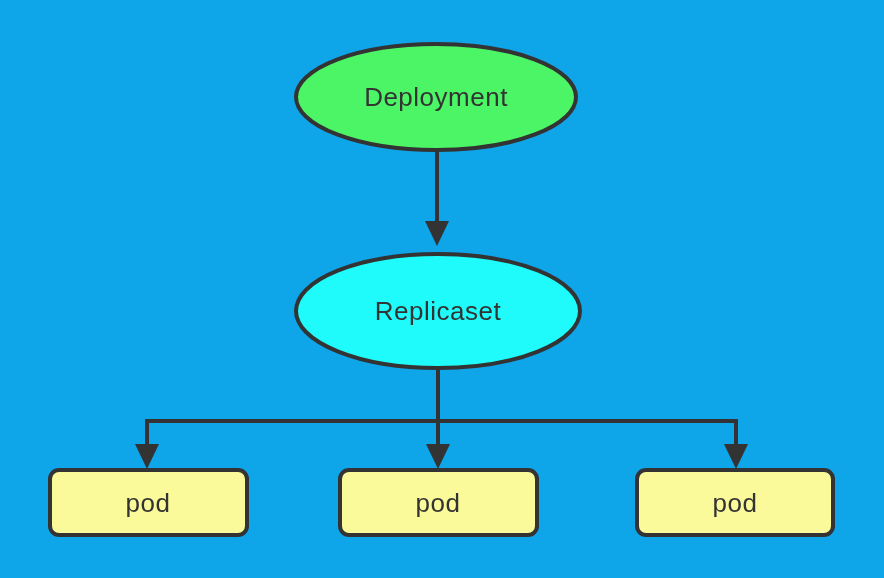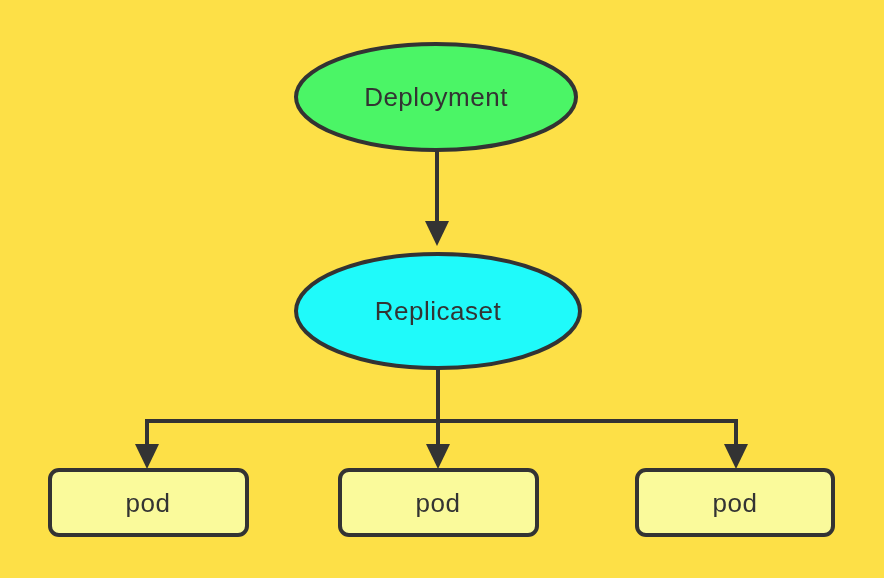--- a/index.html
+++ b/index.html
@@ -8,21 +8,21 @@
     background: #000000;
     width: 884px;
     height: 578px;
     overflow: hidden;
     font-family: "Liberation Sans", sans-serif;
   }
   .stage {
     position: relative;
     width: 884px;
     height: 578px;
-    background: #fde047;
+    background: #0ea5e9;
   }
   svg { display: block; }
   .shape {
     stroke: #333333;
     stroke-width: 4;
   }
   .edge {
     stroke-width: 4;
     fill: none;
   }

